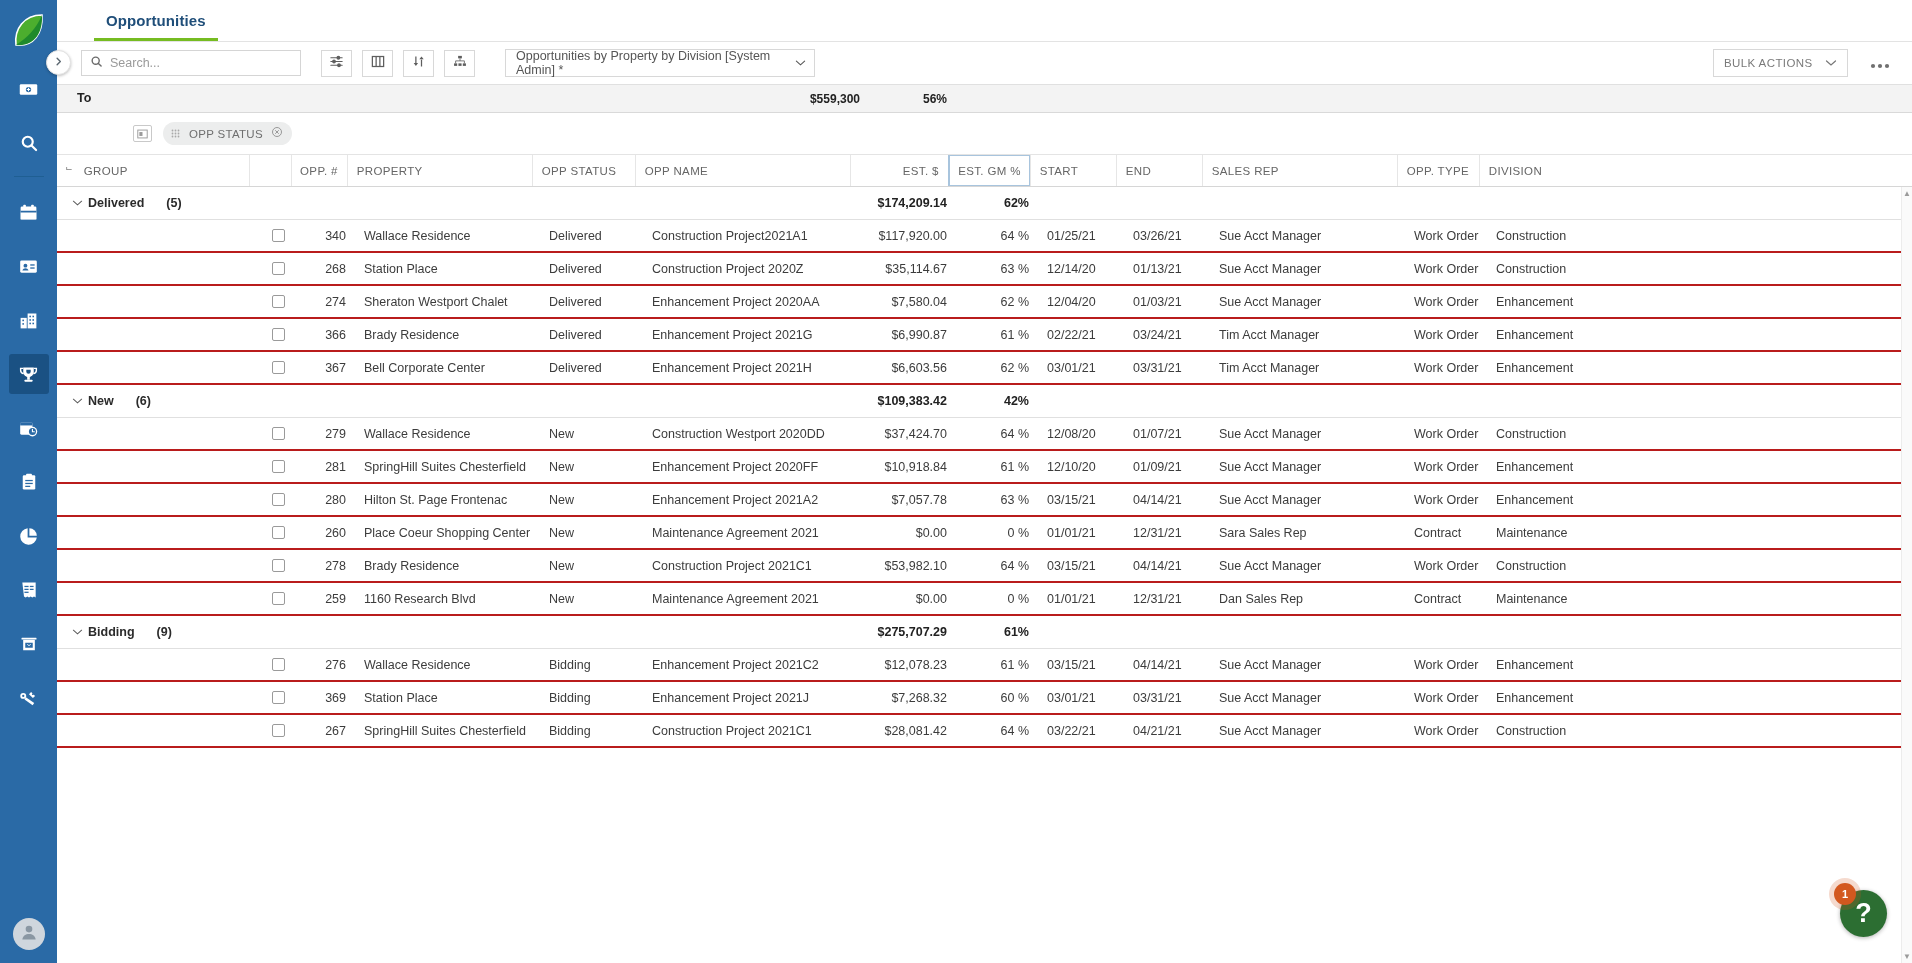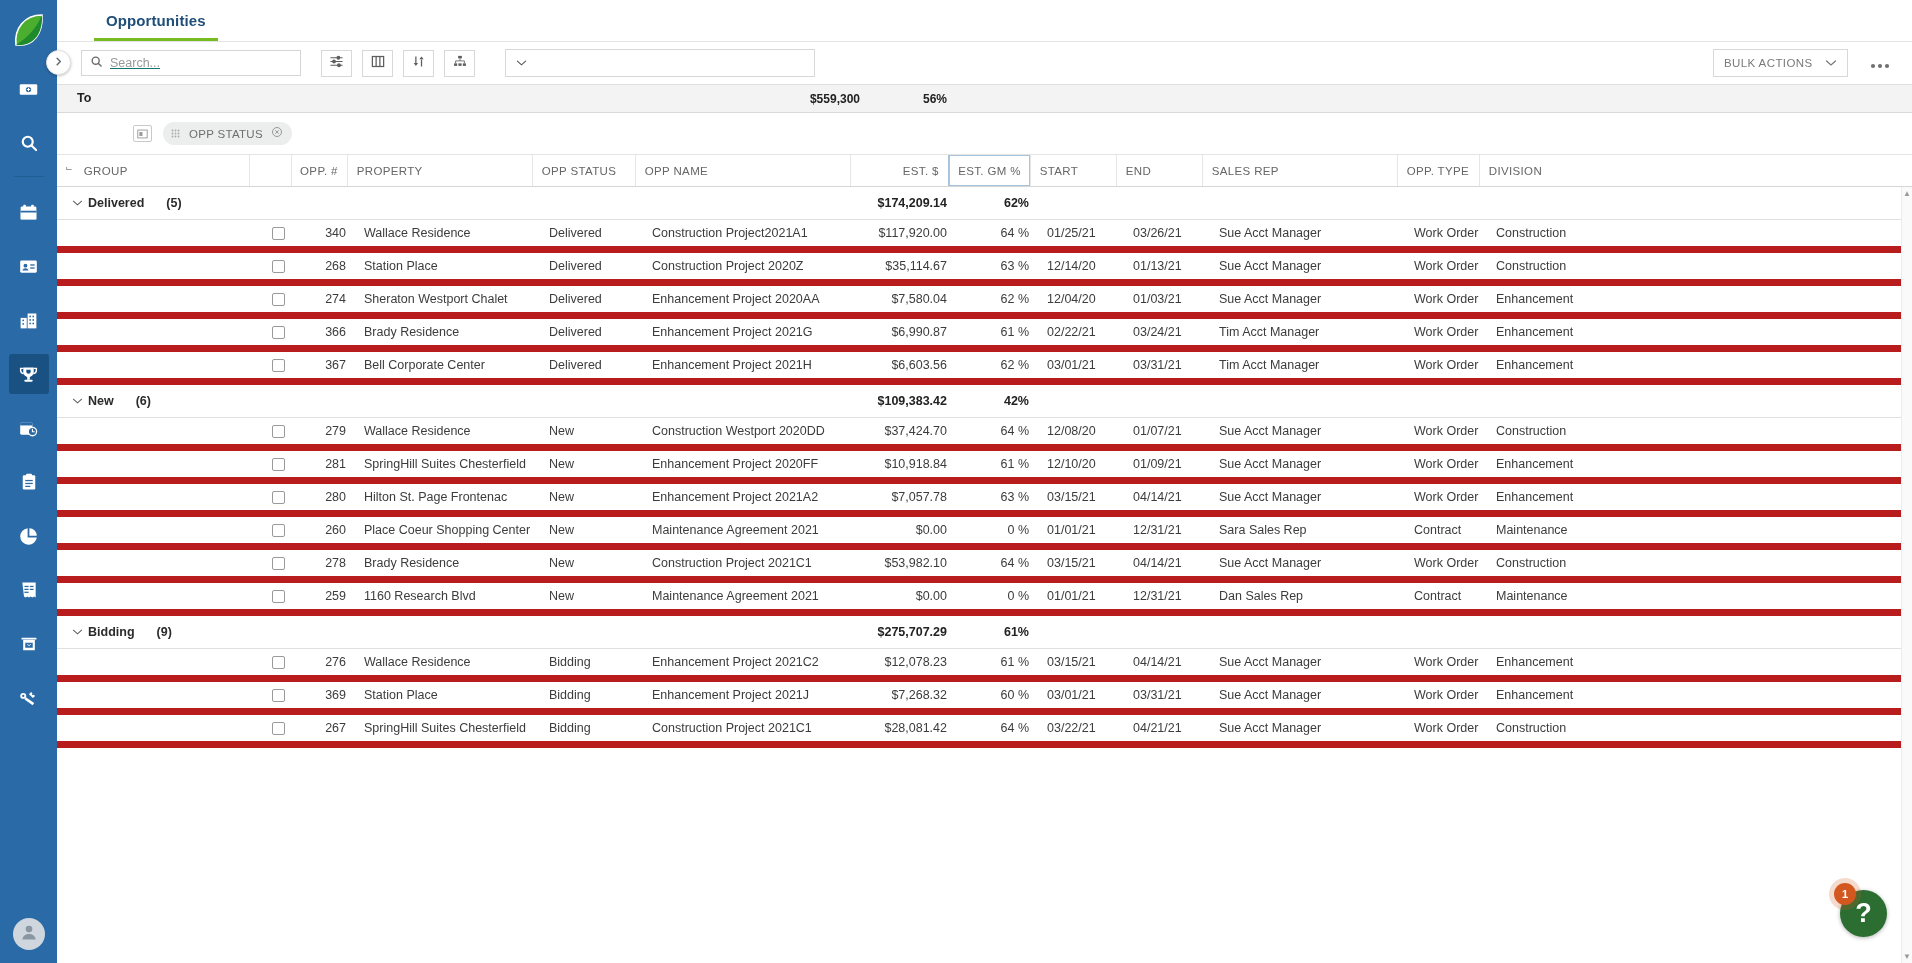--- a/index.html
+++ b/index.html
@@ -80,21 +80,20 @@
   .search-wrap {
     width: 220px; height: 26px; border: 1px solid #d5d5d5;
     display: flex; align-items: center; padding: 0 8px; gap: 7px;
     background: #fff;
   }
   .search-wrap svg { flex: 0 0 auto; color:#6b6b6b; }
   .search-input {
     border: none; outline: none; width: 100%;
     font-size: 12.5px; color: #0f766e; font-family: "Liberation Sans", sans-serif;
     background: transparent;
-    text-decoration: underline;
   }
   .search-input::placeholder { color: #9a9a9a; }
   .tbtn {
     width: 31px; height: 27px; border: 1px solid #d8d8d8; background: #fff;
     margin-left: 10px; display: flex; align-items: center; justify-content: center;
     color: #5e5e5e;
   }
   .tbtn.first { margin-left: 20px; }
   .view-select {
     margin-left: 30px; width: 310px; height: 28px;
@@ -170,21 +169,21 @@
   }
   .hc.first { border-left: none; }
   .hc.num { justify-content: flex-end; }
   .hc.sel {
     outline: 1px solid #a8c4dd; outline-offset: -1px;
     box-shadow: inset 0 0 0 1px #a8c4dd;
   }
   .sort-mark { color:#7d7d7d; font-size: 11px; padding-left: 9px; padding-right: 2px; display:flex; align-items:center;}
 
   .grid-body { flex: 1 1 auto; overflow: hidden; position: relative; background: #fff; }
-  .row { display: flex; align-items: stretch; height: 33px; border-bottom: 7px solid #b91c1c; font-size: 12.5px; color: #3c3c3c; }
+  .row { display: flex; align-items: stretch; height: 33px; border-bottom: 2px solid #b91c1c; font-size: 12.5px; color: #3c3c3c; }
   .row.group { height: 33px; border-bottom: 1px solid #e0e0e0; }
   .cell { display: flex; align-items: center; padding: 0 9px; white-space: nowrap; overflow: hidden; }
   .cell.num { justify-content: flex-end; }
   .cell.check { justify-content: center; }
   .cbox { width: 13px; height: 13px; border: 1px solid #9a9a9a; border-radius: 2px; background: #fff; }
   .grp-label { display: flex; align-items: center; gap: 0; font-weight: bold; color: #2b2b2b; font-size: 12.5px; }
   .grp-caret { color: #5a5a5a; font-size: 11px; width: 22px; display:flex; justify-content:center; }
   .grp-count { color: #2b2b2b; font-weight: bold; font-size: 12.5px; }
   .grp-total { font-weight: bold; color: #222; }
 
@@ -448,20 +447,21 @@
             <rect x="9" y="3" width="6" height="4" stroke="none"></rect>
             <path d="M12 7v4M5 15v-4h14v4" fill="none"></path>
             <rect x="2.5" y="15" width="5" height="4" stroke="none"></rect>
             <rect x="9.5" y="15" width="5" height="4" stroke="none"></rect>
             <rect x="16.5" y="15" width="5" height="4" stroke="none"></rect>
           </svg>
         </span>
       </div>
 
       <div class="view-select">
+        <span>Opportunities by Property by Division [System Admin] *</span>
         <span class="caret">
           <svg width="11" height="8" viewBox="0 0 24 16" fill="none" stroke="#555" stroke-width="2.4" stroke-linecap="round">
               <path d="M3 4l9 8 9-8"></path>
             </svg>
         </span>
       </div>
 
       <div class="toolbar-spacer"></div>
 
       <div class="bulk-btn">

